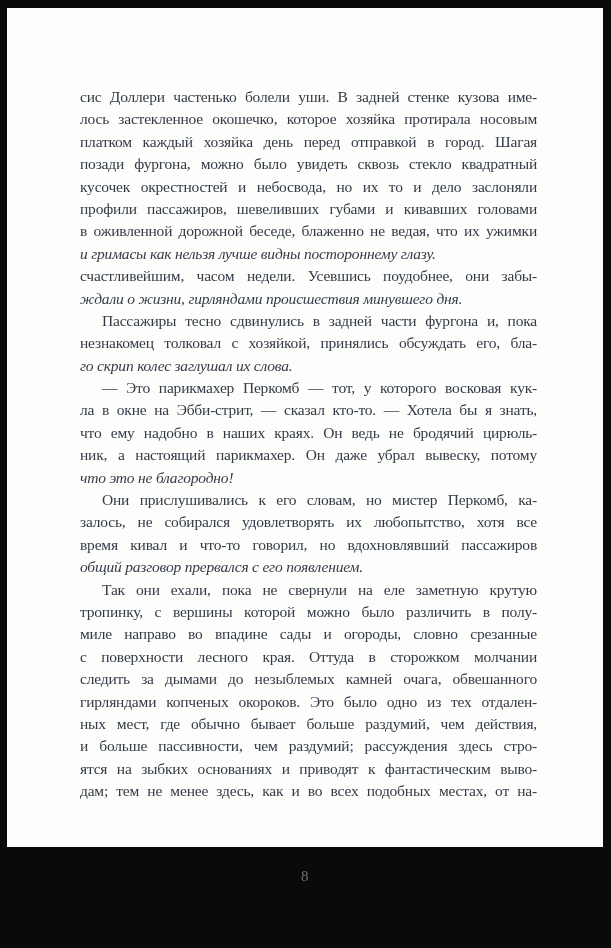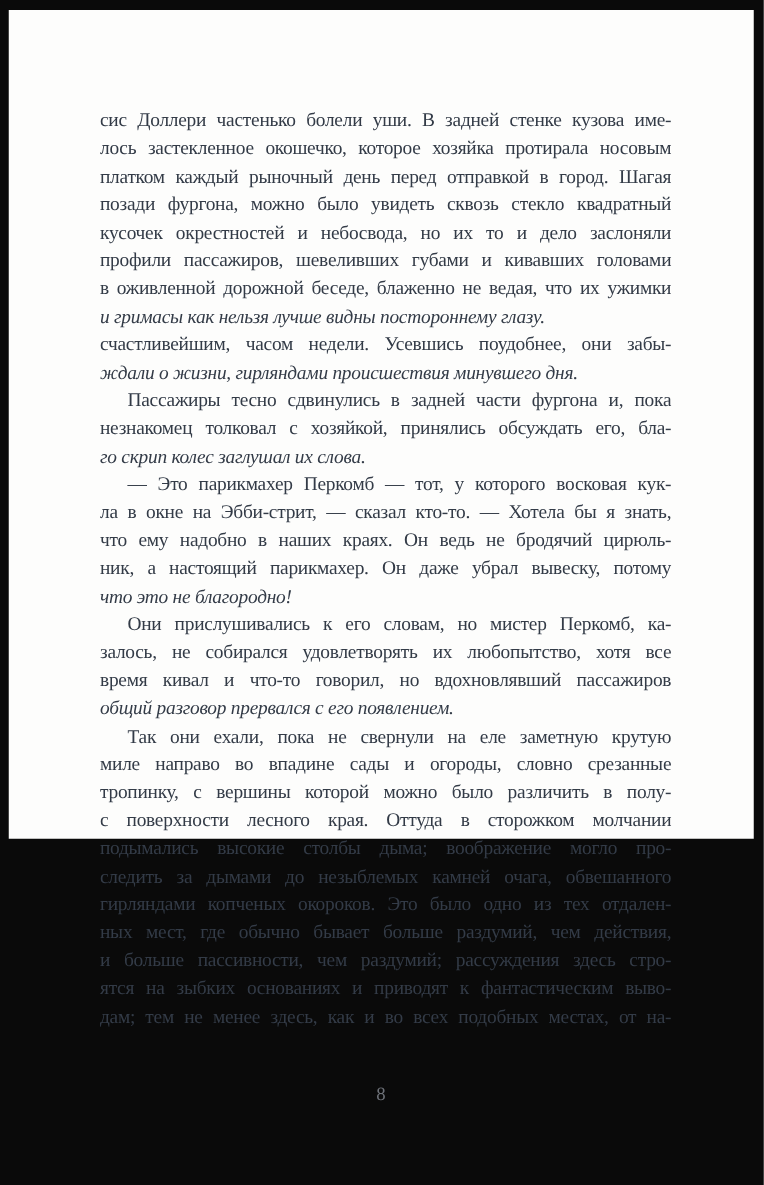--- a/index.html
+++ b/index.html
@@ -12,21 +12,21 @@
   body{
     width:611px;height:948px;
     background:var(--frame);
     position:relative;
     overflow:hidden;
     font-family:"Liberation Serif","DejaVu Serif",serif;
   }
   .page{
     position:absolute;
     left:7px;top:8px;
-    width:596px;height:663px;
+    width:596px;height:839px;
     background:var(--page-bg);
   }
   .text-block{
     position:absolute;
     left:73px;top:78px;
     width:457px;
     color:var(--ink);
     font-size:15.5px;
     line-height:22.4px;
     letter-spacing:-0.2px;
@@ -55,45 +55,44 @@
     color:var(--pagenum);
   }
 </style>
 </head>
 <body>
 
 <div class="page">
   <div class="text-block">
       <div class="text-line">сис Доллери частенько болели уши. В задней стенке кузова име-</div>
       <div class="text-line">лось застекленное окошечко, которое хозяйка протирала носовым</div>
-      <div class="text-line">платком каждый рыночный день перед отправкой в город. Шагая</div>
+      <div class="text-line">платком каждый хозяйка день перед отправкой в город. Шагая</div>
       <div class="text-line">позади фургона, можно было увидеть сквозь стекло квадратный</div>
       <div class="text-line">кусочек окрестностей и небосвода, но их то и дело заслоняли</div>
       <div class="text-line">профили пассажиров, шевеливших губами и кивавших головами</div>
       <div class="text-line">в оживленной дорожной беседе, блаженно не ведая, что их ужимки</div>
       <div class="text-line para-end">и гримасы как нельзя лучше видны постороннему глазу.</div>
       <div class="text-line">счастливейшим, часом недели. Усевшись поудобнее, они забы-</div>
       <div class="text-line para-end">ждали о жизни, гирляндами происшествия минувшего дня.</div>
       <div class="text-line indent">Пассажиры тесно сдвинулись в задней части фургона и, пока</div>
       <div class="text-line">незнакомец толковал с хозяйкой, принялись обсуждать его, бла-</div>
       <div class="text-line para-end">го скрип колес заглушал их слова.</div>
       <div class="text-line indent">— Это парикмахер Перкомб — тот, у которого восковая кук-</div>
       <div class="text-line">ла в окне на Эбби-стрит, — сказал кто-то. — Хотела бы я знать,</div>
       <div class="text-line">что ему надобно в наших краях. Он ведь не бродячий цирюль-</div>
       <div class="text-line">ник, а настоящий парикмахер. Он даже убрал вывеску, потому</div>
       <div class="text-line para-end">что это не благородно!</div>
       <div class="text-line indent">Они прислушивались к его словам, но мистер Перкомб, ка-</div>
       <div class="text-line">залось, не собирался удовлетворять их любопытство, хотя все</div>
       <div class="text-line">время кивал и что-то говорил, но вдохновлявший пассажиров</div>
       <div class="text-line para-end">общий разговор прервался с его появлением.</div>
       <div class="text-line indent">Так они ехали, пока не свернули на еле заметную крутую</div>
+      <div class="text-line">тропинку, с вершины которой можно было различить в полу-</div>
       <div class="text-line">миле направо во впадине сады и огороды, словно срезанные</div>
-      <div class="text-line">тропинку, с вершины которой можно было различить в полу-</div>
       <div class="text-line">с поверхности лесного края. Оттуда в сторожком молчании</div>
-      <div class="text-line">подымались высокие столбы дыма; воображение могло про-</div>
       <div class="text-line">следить за дымами до незыблемых камней очага, обвешанного</div>
       <div class="text-line">гирляндами копченых окороков. Это было одно из тех отдален-</div>
       <div class="text-line">ных мест, где обычно бывает больше раздумий, чем действия,</div>
       <div class="text-line">и больше пассивности, чем раздумий; рассуждения здесь стро-</div>
       <div class="text-line">ятся на зыбких основаниях и приводят к фантастическим выво-</div>
       <div class="text-line">дам; тем не менее здесь, как и во всех подобных местах, от на-</div>
     </div>
   <div class="page-number">8</div>
 </div>
 

